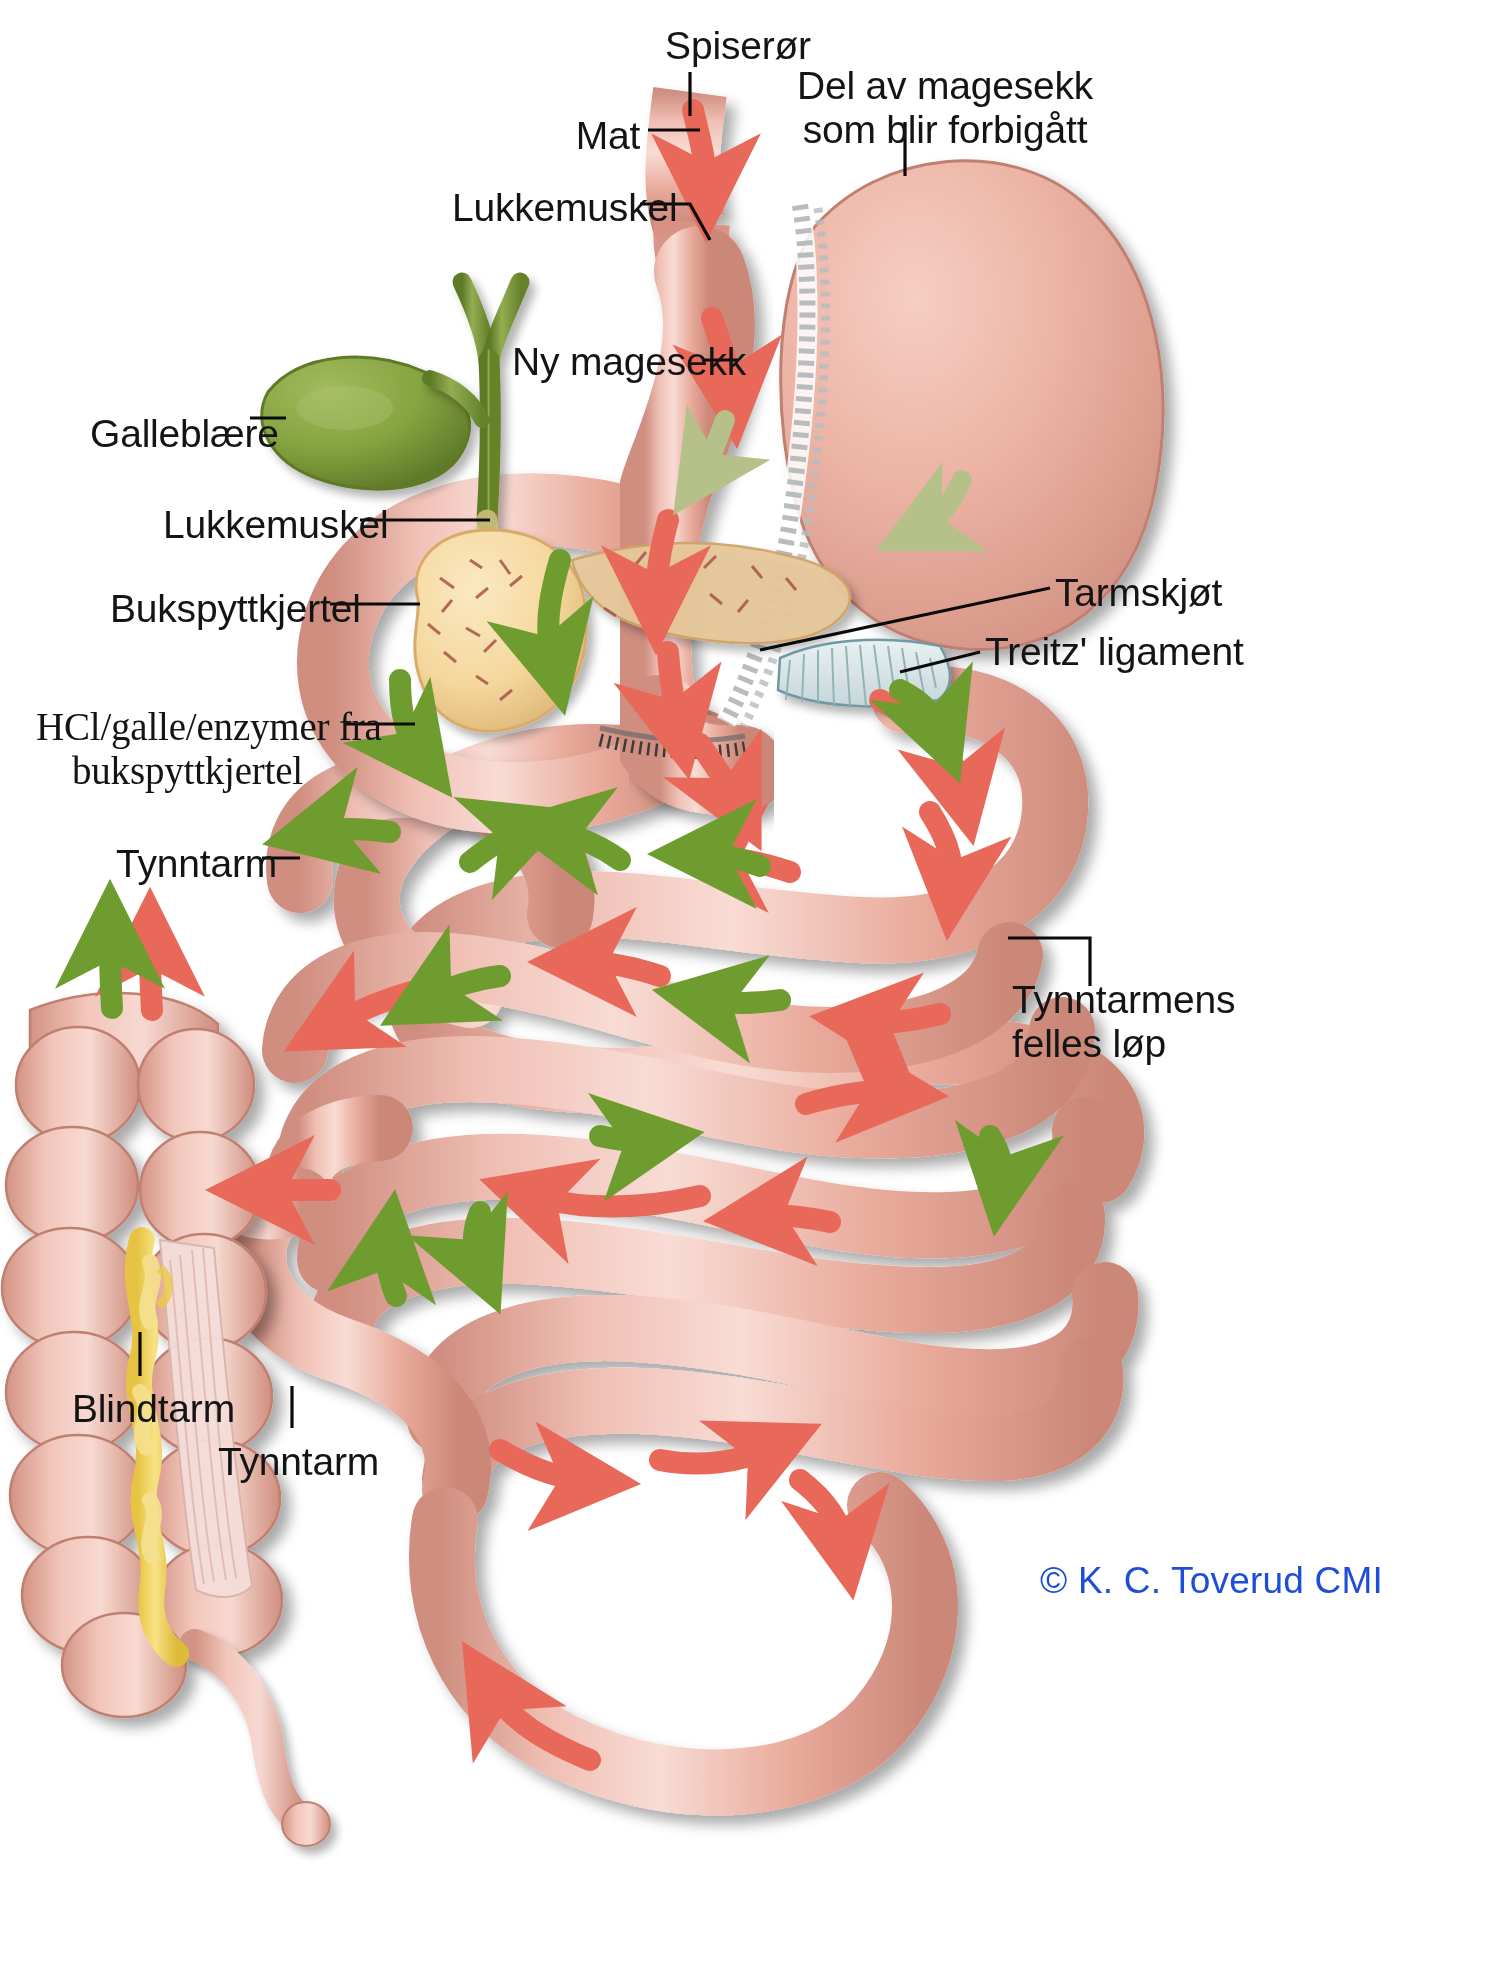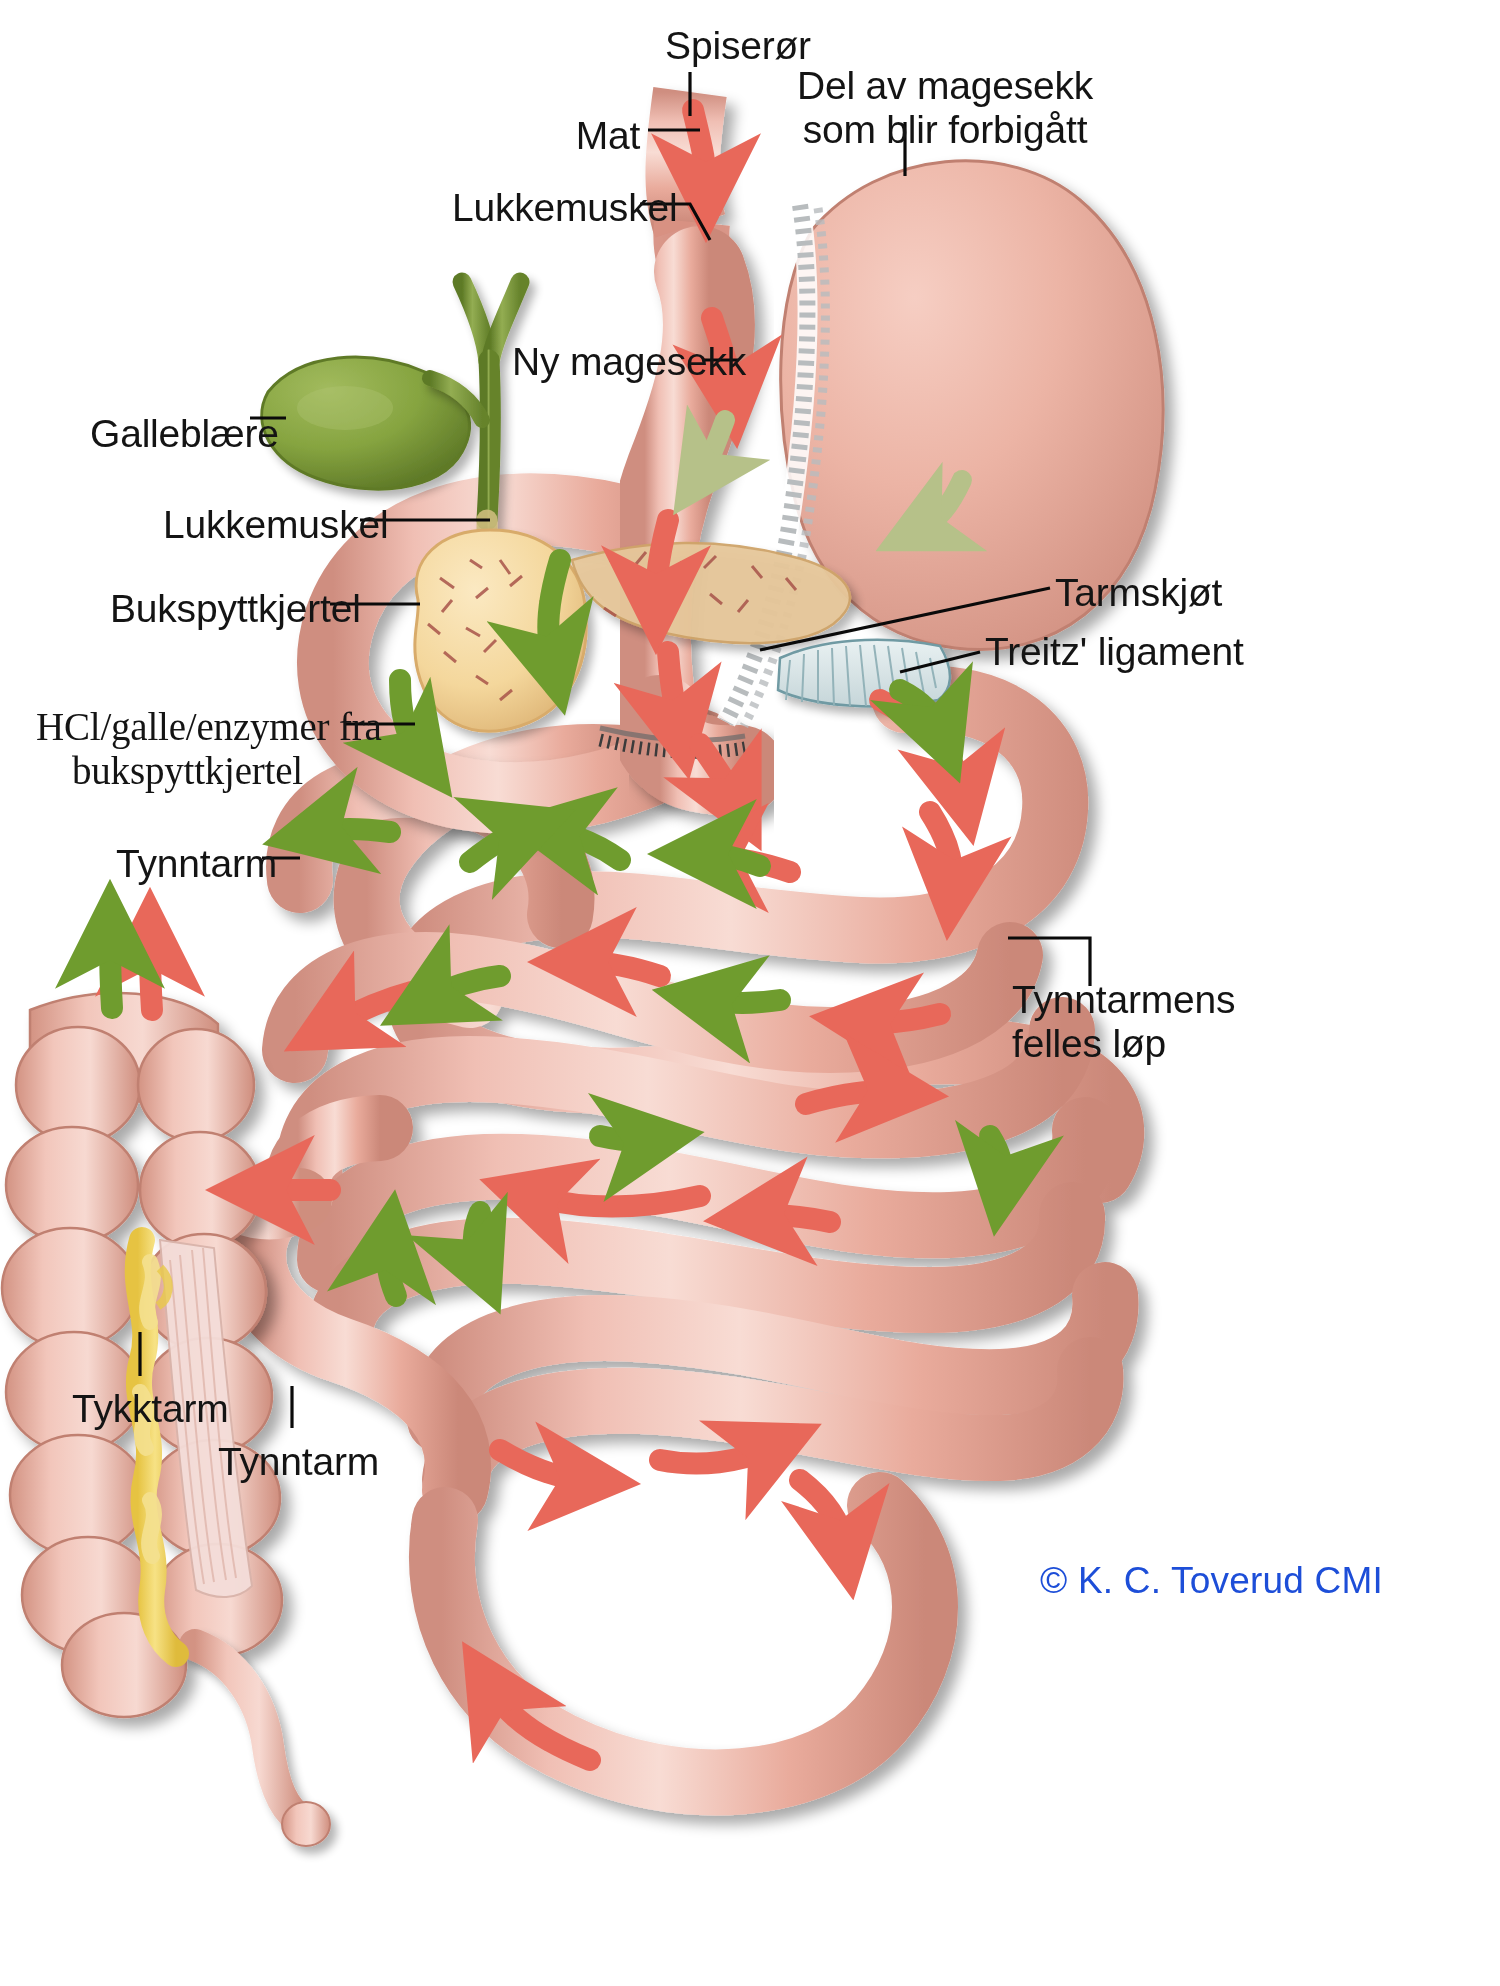--- a/index.html
+++ b/index.html
@@ -366,19 +366,19 @@
   <div class="lbl left" style="left:985px; top:630px; width:250px;">Treitz' ligament</div>
 
   <div class="lbl center" style="left:36px; top:705px; width:303px;font-family:Liberation Serif, serif;">HCl/galle/enzymer fra
 bukspyttkjertel</div>
 
   <div class="lbl right" style="left:116px; top:842px; width:142px;">Tynntarm</div>
 
   <div class="lbl left" style="left:1012px; top:978px; width:200px;">Tynntarmens
 felles løp</div>
 
-  <div class="lbl left" style="left:72px;  top:1387px; width:180px;">Tykktarm</div>
+  <div class="lbl left" style="left:72px;  top:1387px; width:180px;">Blindtarm</div>
 
   <div class="lbl left" style="left:218px; top:1440px; width:180px;">Tynntarm</div>
 
   <div class="copy" style="left:1040px; top:1560px;">© K. C. Toverud CMI</div>
 
 </div>
 
 </body></html>

